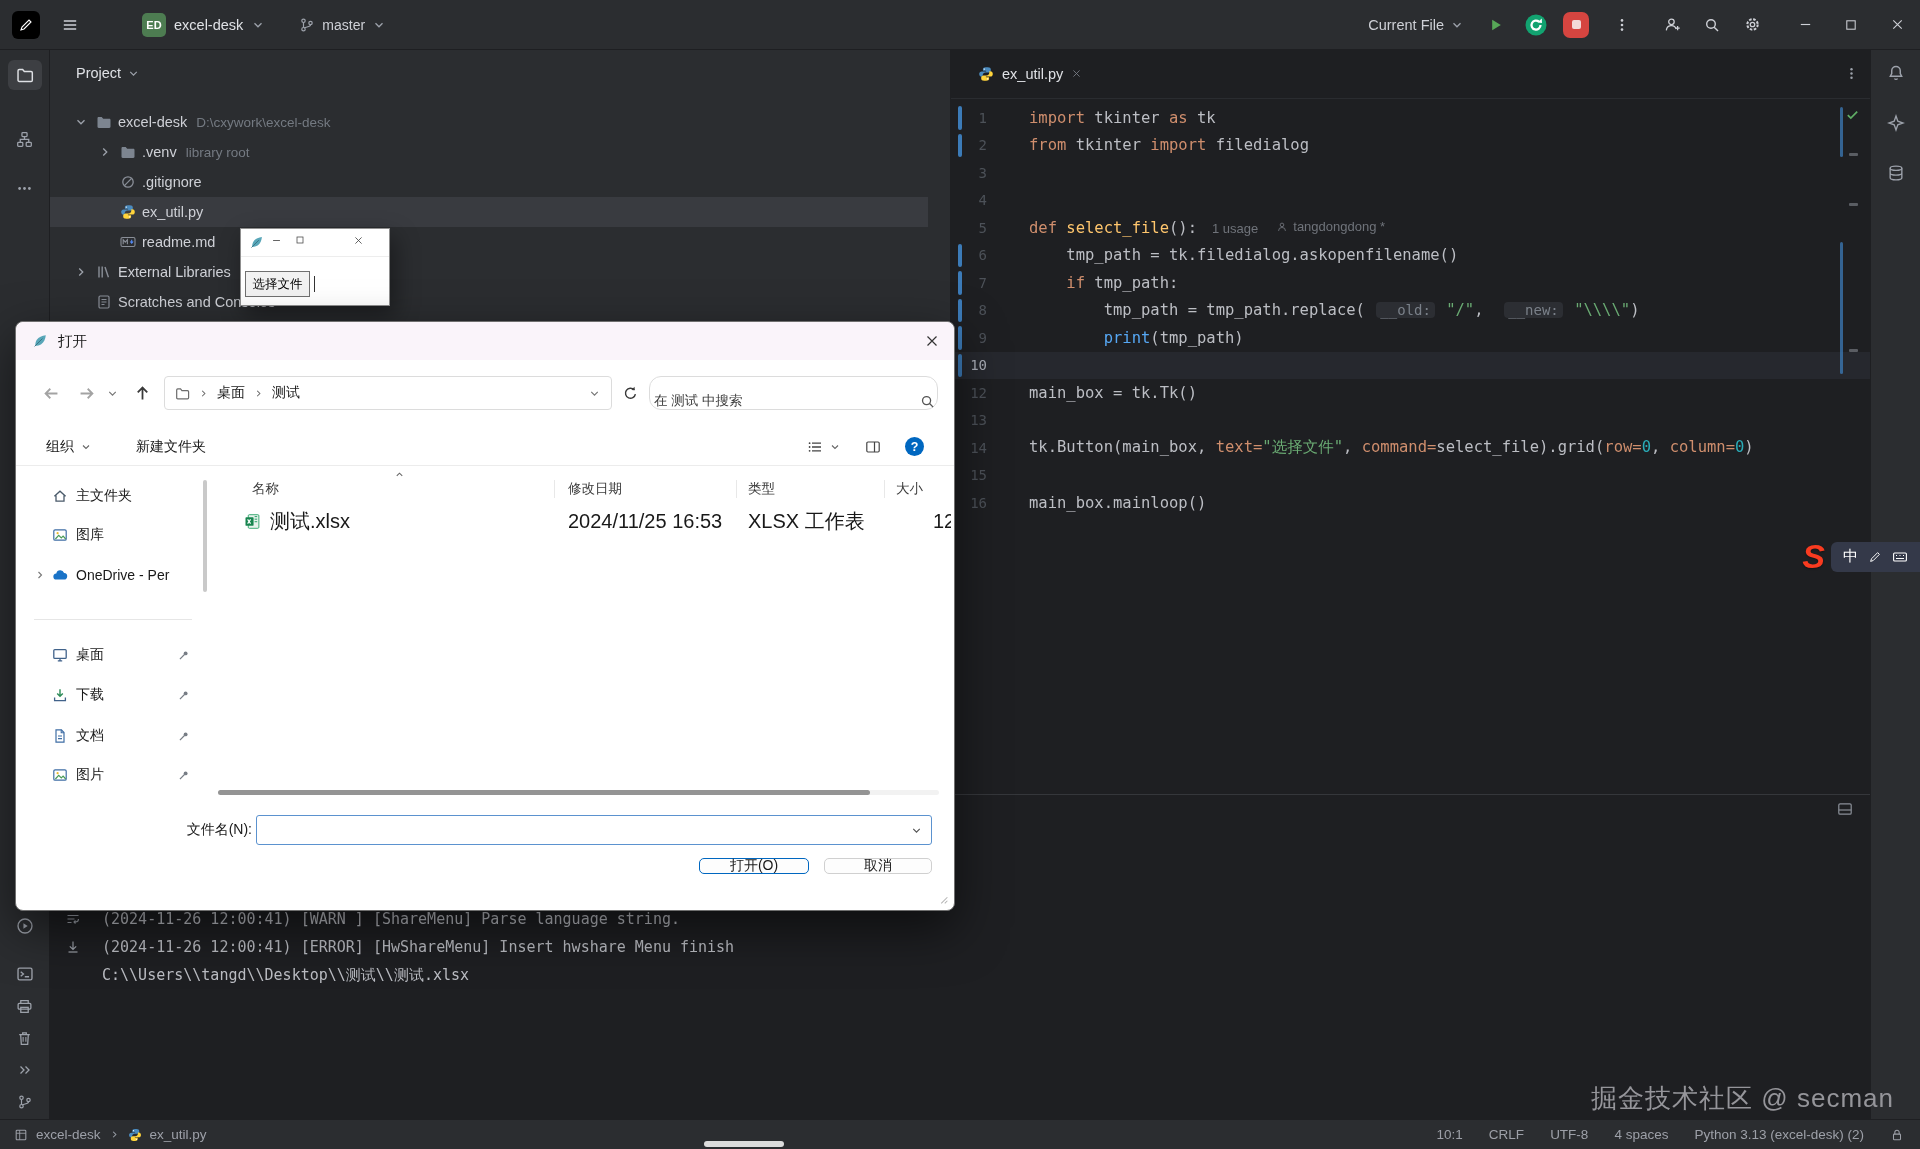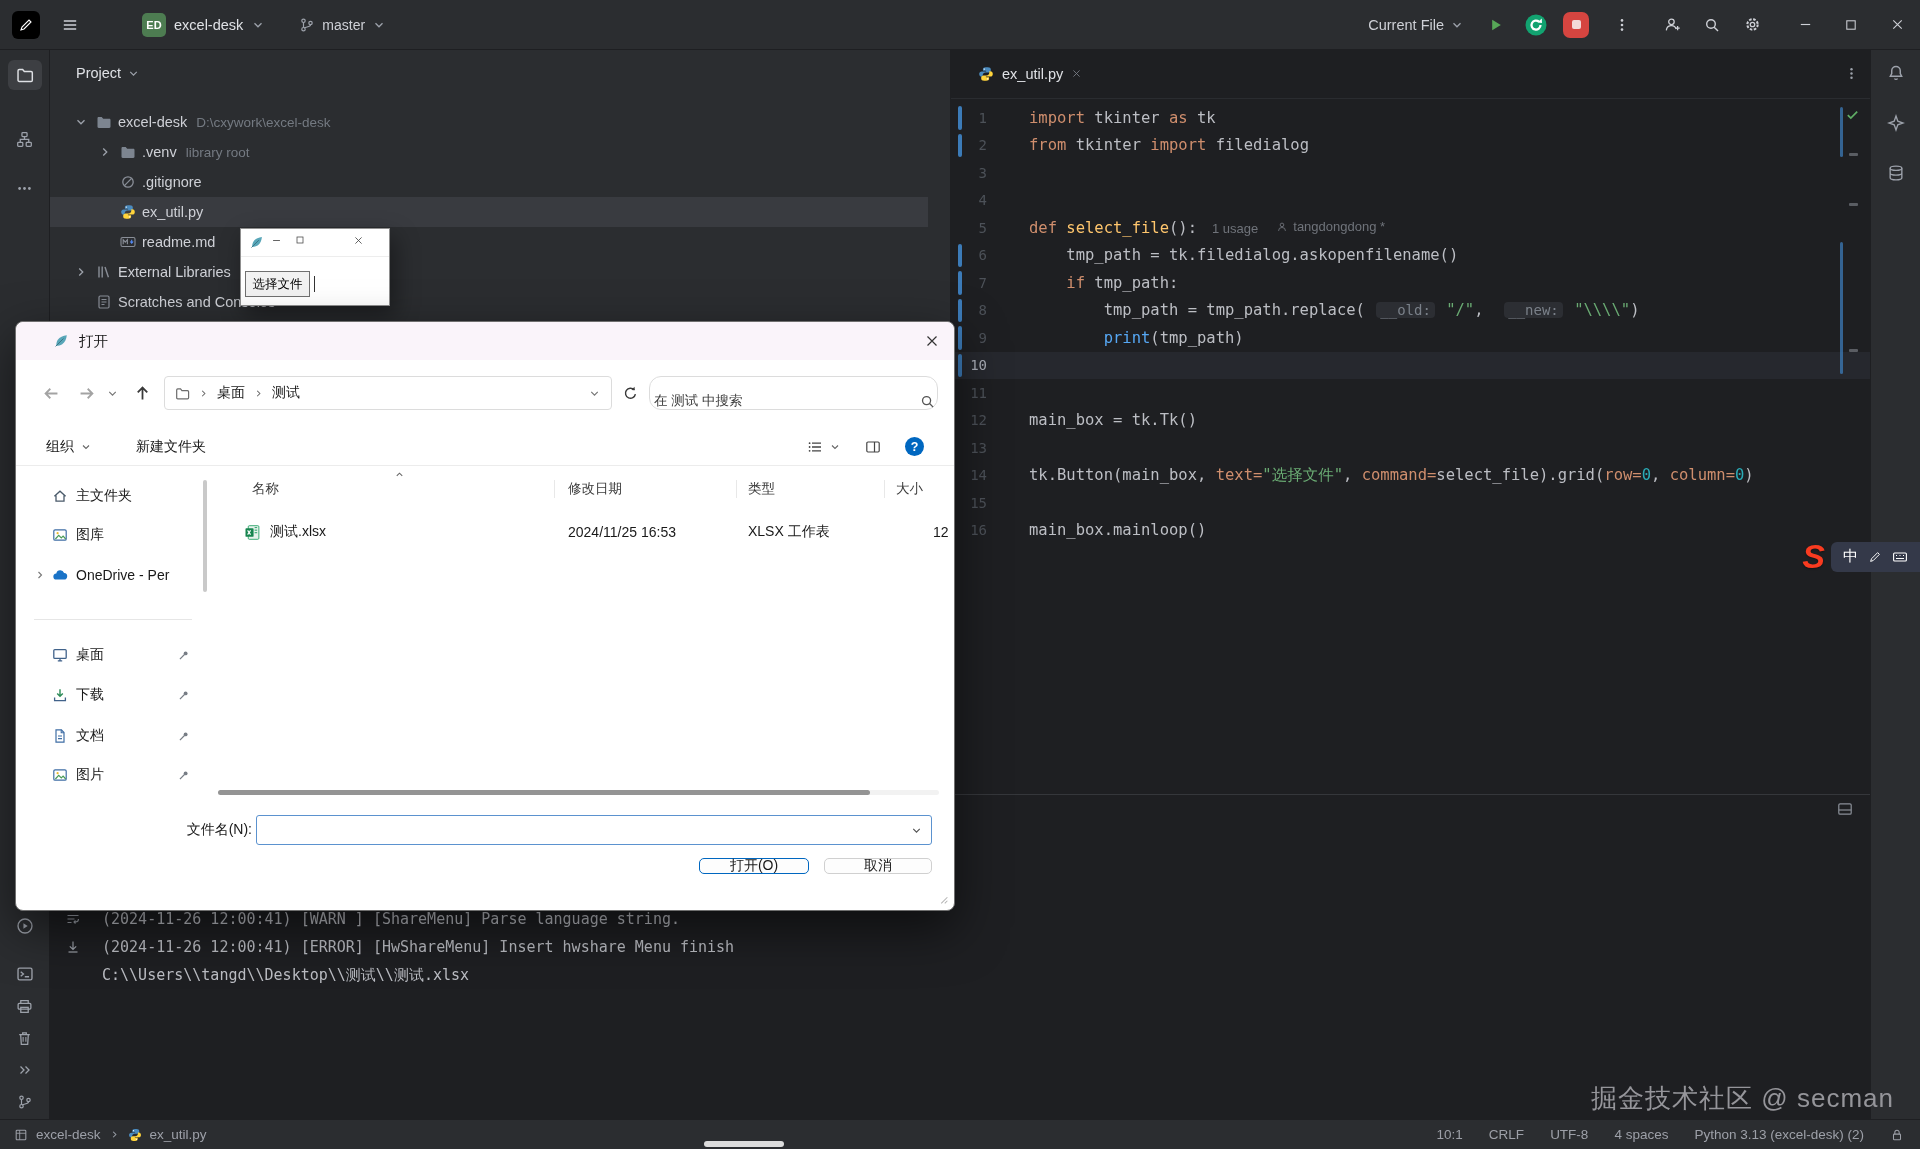--- a/index.html
+++ b/index.html
@@ -55,21 +55,21 @@
   .tk-title{height:27px;border-bottom:1px solid #ededed;position:relative;background:#fff;}
   .tk-title .i{position:absolute;top:6px;}
   .tk-btnrow{position:relative;height:48px;}
   .tk-btn{position:absolute;left:4px;top:14px;width:65px;height:26px;background:#f2f2f2;border:1px solid #707070;
           font-size:12.5px;color:#000;font-family:"Liberation Sans",sans-serif;}
   .tk-caret{position:absolute;left:73px;top:19px;width:1px;height:16px;background:#333;}
 
   
   .dialog{position:absolute;left:15px;top:321px;width:938px;height:588px;background:#fff;border:1px solid #6f6f6f;
           border-radius:8px;box-shadow:0 18px 50px rgba(0,0,0,.55);z-index:10;color:#191919;overflow:hidden;}
-  .dlg-title{height:38px;display:flex;align-items:center;background:#faf4fa;border-radius:8px 8px 0 0;padding-left:21px;}
+  .dlg-title{height:38px;display:flex;align-items:center;background:#faf4fa;border-radius:8px 8px 0 0;}
   .dlg-title .ttl{margin-left:10px;font-size:14.5px;color:#1a1a1a;}
   .dlg-close{margin-left:auto;margin-right:14px;color:#333;}
   .dlg-nav{position:absolute;top:42px;left:0;right:0;height:58px;display:flex;align-items:center;
            padding:0 16px 0 26px;box-sizing:border-box;}
   .nav-ic{color:#3a3a3a;display:flex;align-items:center;}
   .nav-ic.dis{color:#a3a3a3;}
   .crumbbox{flex:0 0 448px;height:34px;border:1px solid #dcdcdc;border-radius:4px;display:flex;align-items:center;
             padding:0 10px;box-sizing:border-box;margin-left:12px;gap:8px;font-size:14px;background:#fff;}
   .crumb-sep{color:#666;font-size:13px;}
   .searchbox{flex:1;height:34px;border:1px solid #dcdcdc;border-radius:12px;display:flex;align-items:flex-end;
@@ -87,21 +87,21 @@
              padding-left:10px;font-size:14px;color:#191919;}
   .side-chev{width:18px;color:#777;display:flex;}
   .side-ic{width:24px;display:flex;}
   .side-pin{margin-left:auto;margin-right:10px;display:flex;}
   .side-sep{position:absolute;left:18px;right:16px;top:147px;height:1px;background:#e6e6e6;}
   .side-sb{position:absolute;right:1px;top:8px;width:4px;height:112px;background:#c9c9c9;border-radius:2px;}
   .dlg-files{position:absolute;left:200px;top:0;right:3px;bottom:0;overflow:hidden;}
   .fh{position:absolute;top:4px;height:26px;display:flex;align-items:center;font-size:13.5px;color:#3c3c3c;}
   .fcol-sep{position:absolute;top:8px;height:18px;width:1px;background:#e8e8e8;}
   .frow{position:absolute;left:0;right:0;height:30px;}
-  .frow > span{position:absolute;top:11px;height:30px;display:flex;align-items:center;font-size:14px;color:#191919;white-space:nowrap;}
+  .frow > span{position:absolute;top:0;height:30px;display:flex;align-items:center;font-size:20px;color:#191919;white-space:nowrap;}
   .sortcaret{position:absolute;left:178px;top:-3px;color:#666;}
   .hscroll{position:absolute;left:2px;right:12px;bottom:2px;height:5px;background:#f2f2f2;border-radius:3px;}
   .hthumb{position:absolute;left:0;top:0;height:5px;width:652px;background:#949494;border-radius:3px;}
   .dlg-foot{position:absolute;left:0;right:0;bottom:0;height:113px;}
   .fn-label{position:absolute;left:150px;top:24px;width:86px;text-align:right;font-size:14px;color:#191919;}
   .fn-combo{position:absolute;left:240px;top:18px;width:676px;height:30px;border:1px solid #5b92cf;border-radius:3px;
             display:flex;align-items:center;background:#fff;box-sizing:border-box;}
   .fn-combo input{flex:1;border:none;outline:none;margin:0 8px;font-size:14px;font-family:"Liberation Sans",sans-serif;}
   .fn-combo .i{margin-right:8px;color:#555;}
   .dlg-btn{position:absolute;top:61px;height:16px;border-radius:5px;background:#fdfdfd;border:1px solid #d0d0d0;
@@ -540,22 +540,20 @@
     <span class="gut">6</span><span class="src"><span class="tk-p">    tmp_path = tk.filedialog.askopenfilename()</span></span></div>
         <div class="cl changed">
     <span class="gut">7</span><span class="src"><span class="tk-p">    </span><span class="tk-k">if</span><span class="tk-p"> tmp_path:</span></span></div>
         <div class="cl changed">
     <span class="gut">8</span><span class="src"><span class="tk-p">        tmp_path = tmp_path.replace( </span><span class="chip">__old:</span><span class="tk-p"> </span><span class="tk-s">"/"</span><span class="tk-p">,  </span><span class="chip">__new:</span><span class="tk-p"> </span><span class="tk-s">"\\\\"</span><span class="tk-p">)</span></span></div>
         <div class="cl changed">
     <span class="gut">9</span><span class="src"><span class="tk-p">        </span><span class="tk-b">print</span><span class="tk-p">(tmp_path)</span></span></div>
         <div class="cl caret changed">
     <span class="gut">10</span><span class="src"></span></div>
         <div class="cl">
-    <span class="gut">11</span><span class="src"></span></div>
-        <div class="cl">
     <span class="gut">12</span><span class="src"><span class="tk-p">main_box = tk.Tk()</span></span></div>
         <div class="cl">
     <span class="gut">13</span><span class="src"></span></div>
         <div class="cl">
     <span class="gut">14</span><span class="src"><span class="tk-p">tk.Button(main_box, </span><span class="tk-a">text=</span><span class="tk-s">"选择文件"</span><span class="tk-p">, </span><span class="tk-a">command=</span><span class="tk-p">select_file).grid(</span><span class="tk-a">row=</span><span class="tk-n">0</span><span class="tk-p">, </span><span class="tk-a">column=</span><span class="tk-n">0</span><span class="tk-p">)</span></span></div>
         <div class="cl">
     <span class="gut">15</span><span class="src"></span></div>
         <div class="cl">
     <span class="gut">16</span><span class="src"><span class="tk-p">main_box.mainloop()</span></span></div>
       </div>

